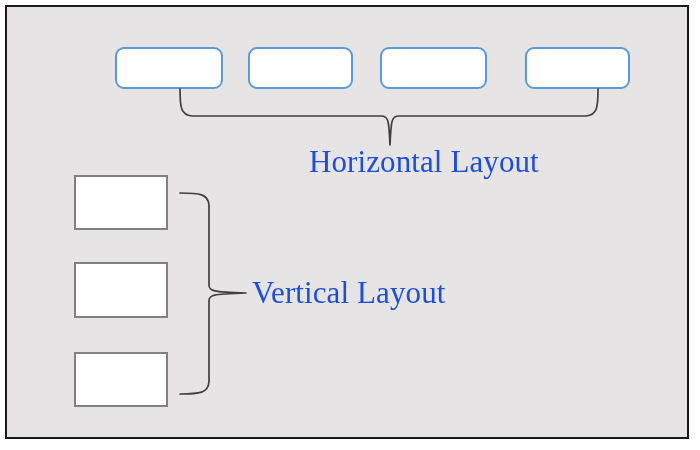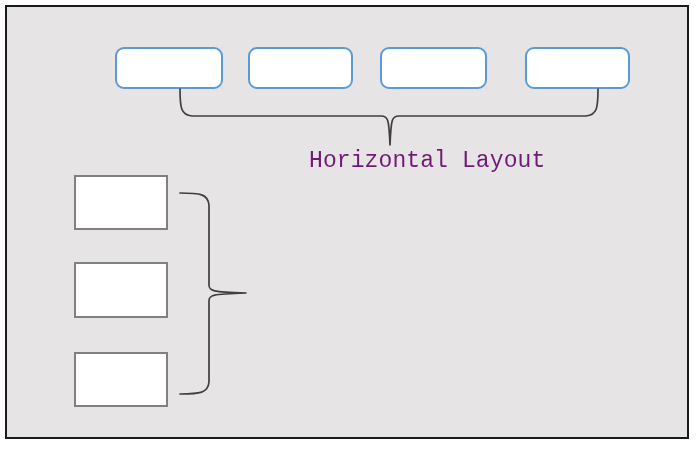--- a/index.html
+++ b/index.html
@@ -64,23 +64,23 @@
     fill: none;
     stroke: #3f3f3f;
     stroke-width: 1.7;
     stroke-linecap: round;
     stroke-linejoin: round;
   }
 
   
   .diagram-label {
     position: absolute;
-    color: #701a75;
-    font-family: Liberation Mono, monospace;
-    font-size: 23px;
+    color: #1d4ed8;
+    font-family: Liberation Serif, serif;
+    font-size: 31px;
     line-height: 25px;
     white-space: nowrap;
     letter-spacing: 0.1px;
   }
   #label-horizontal {
     left: 309px;
     top: 149px;
   }
   #label-vertical {
     left: 252px;
@@ -118,14 +118,15 @@
     <path d="M 180 193
              C 200 193, 208 194, 209 205
              L 209 285
              C 209 291, 212 292, 246 293
              C 212 294, 209 295, 209 301
              L 209 382
              C 208 393, 200 394, 180 394"></path>
   </svg>
 
   <div class="diagram-label" id="label-horizontal">Horizontal Layout</div>
+  <div class="diagram-label" id="label-vertical">Vertical Layout</div>
 
 </div>
 
 </body></html>

